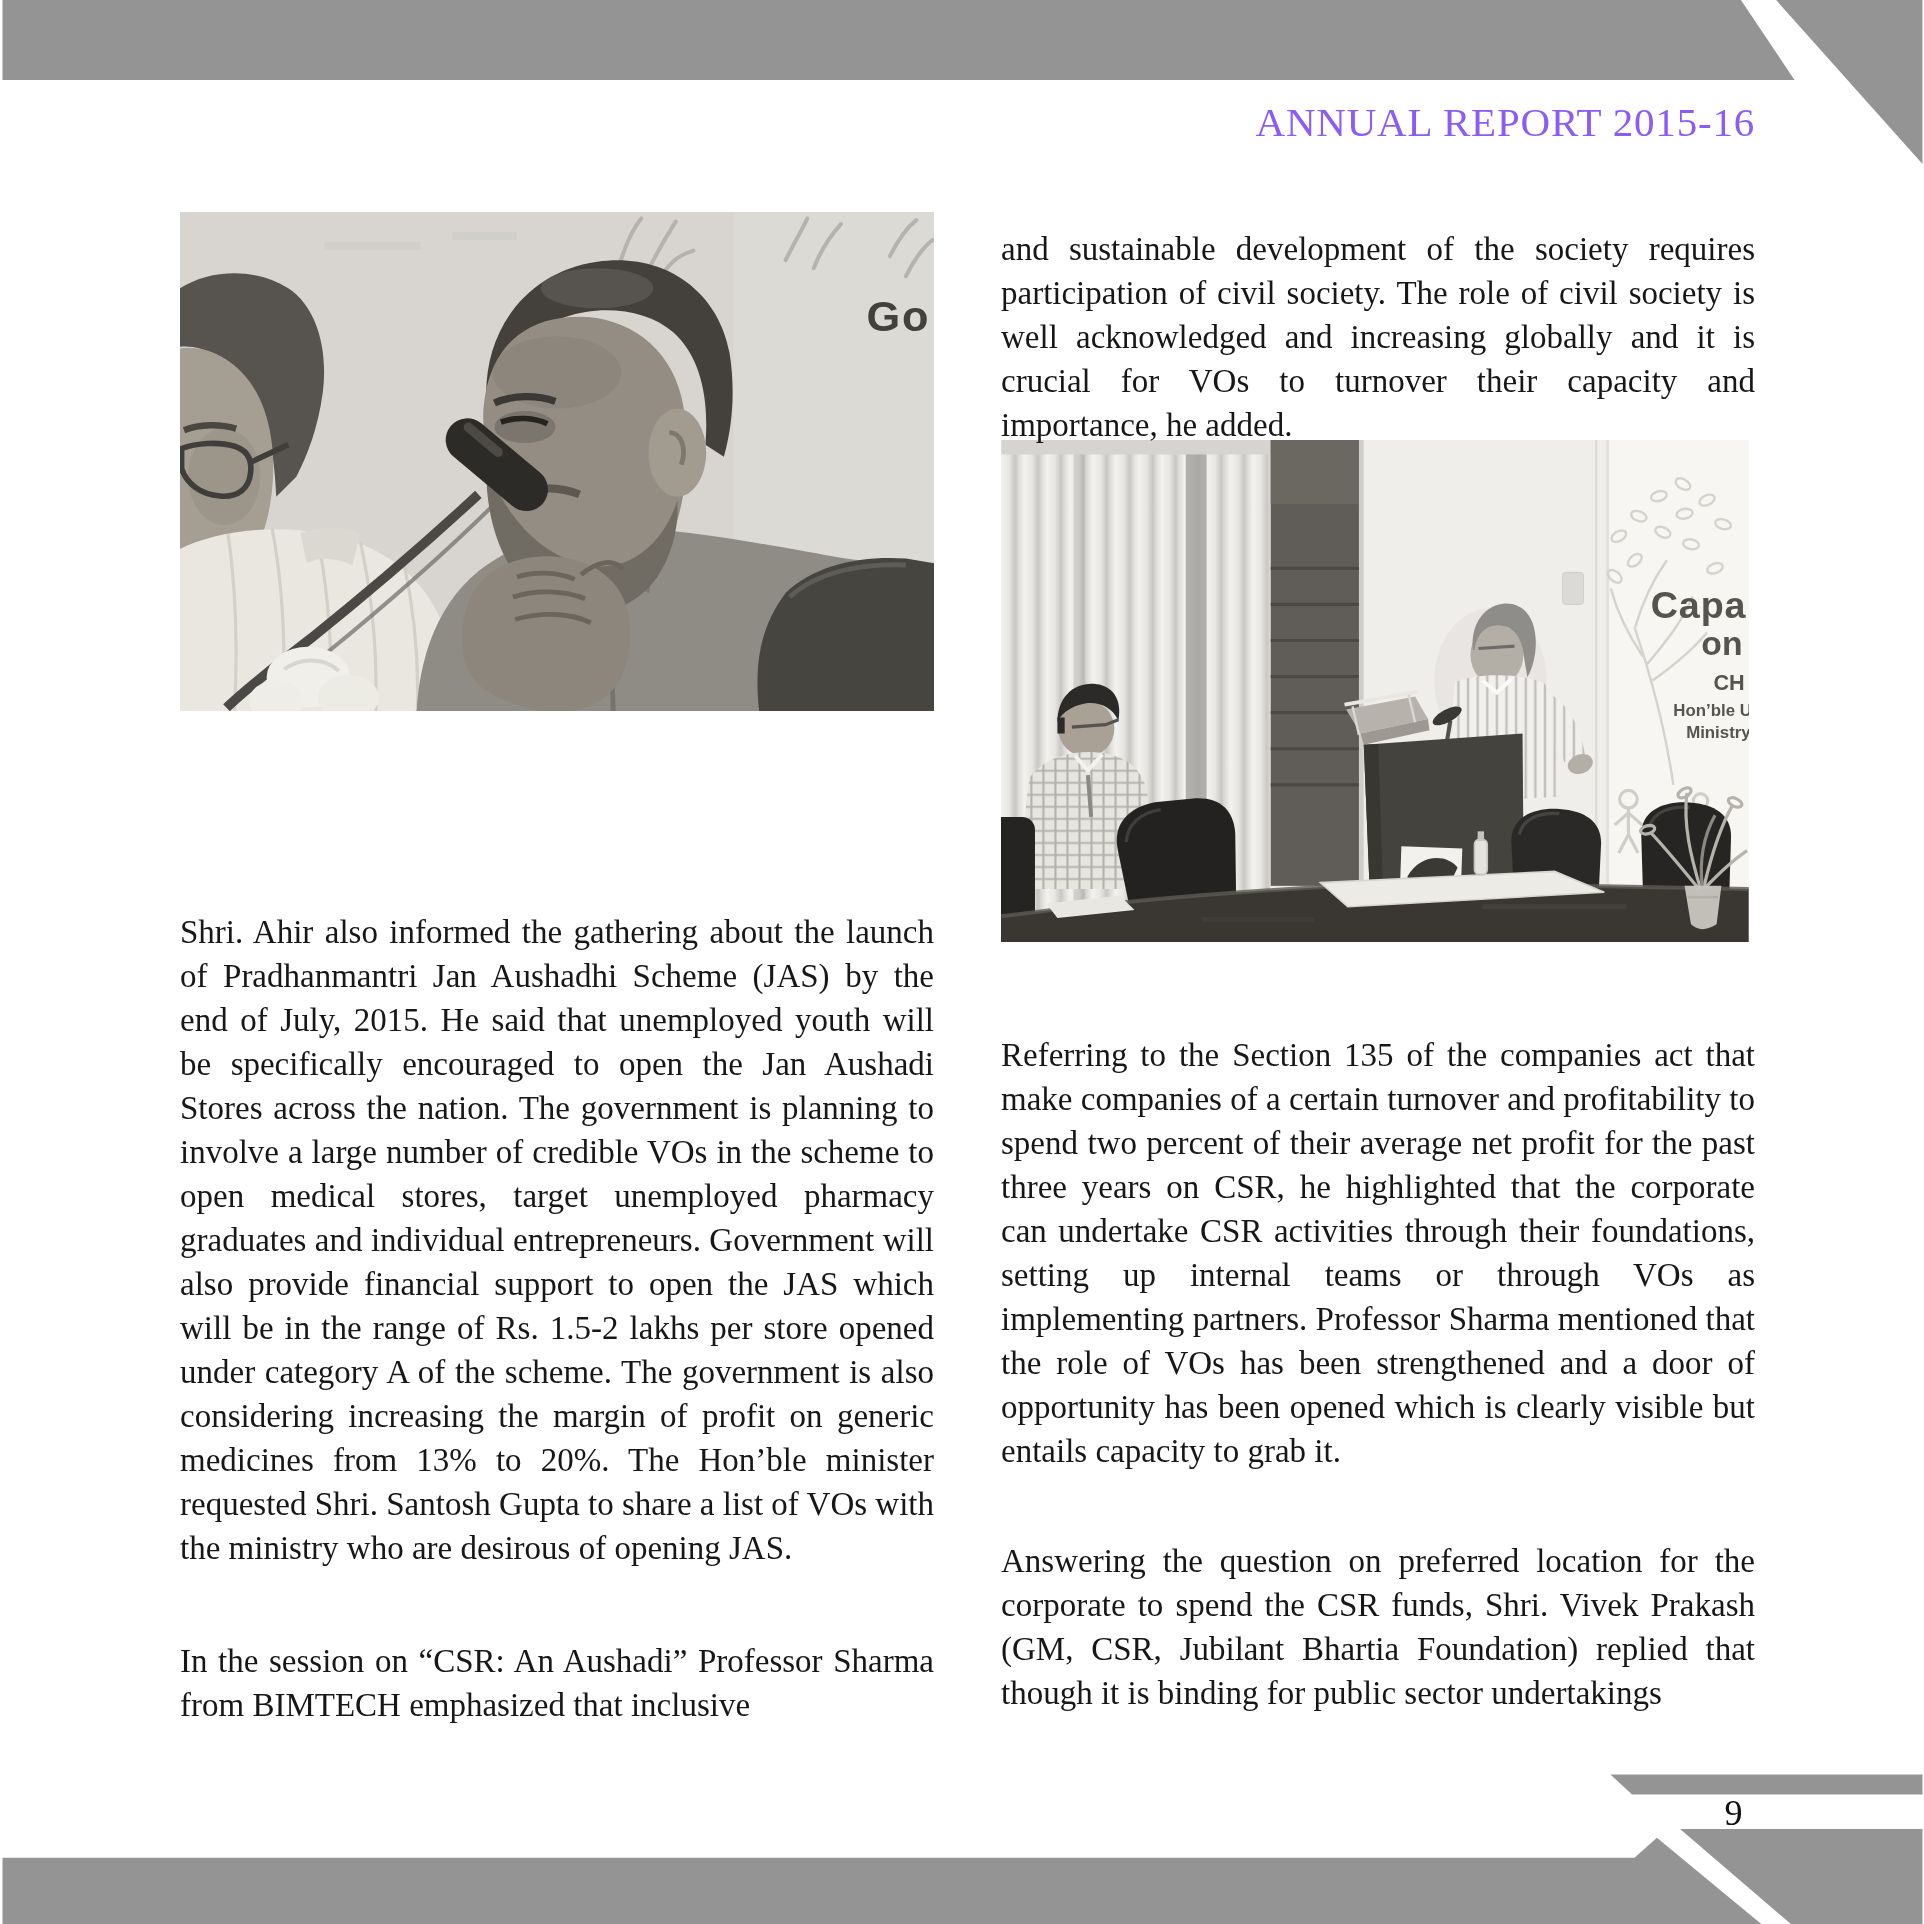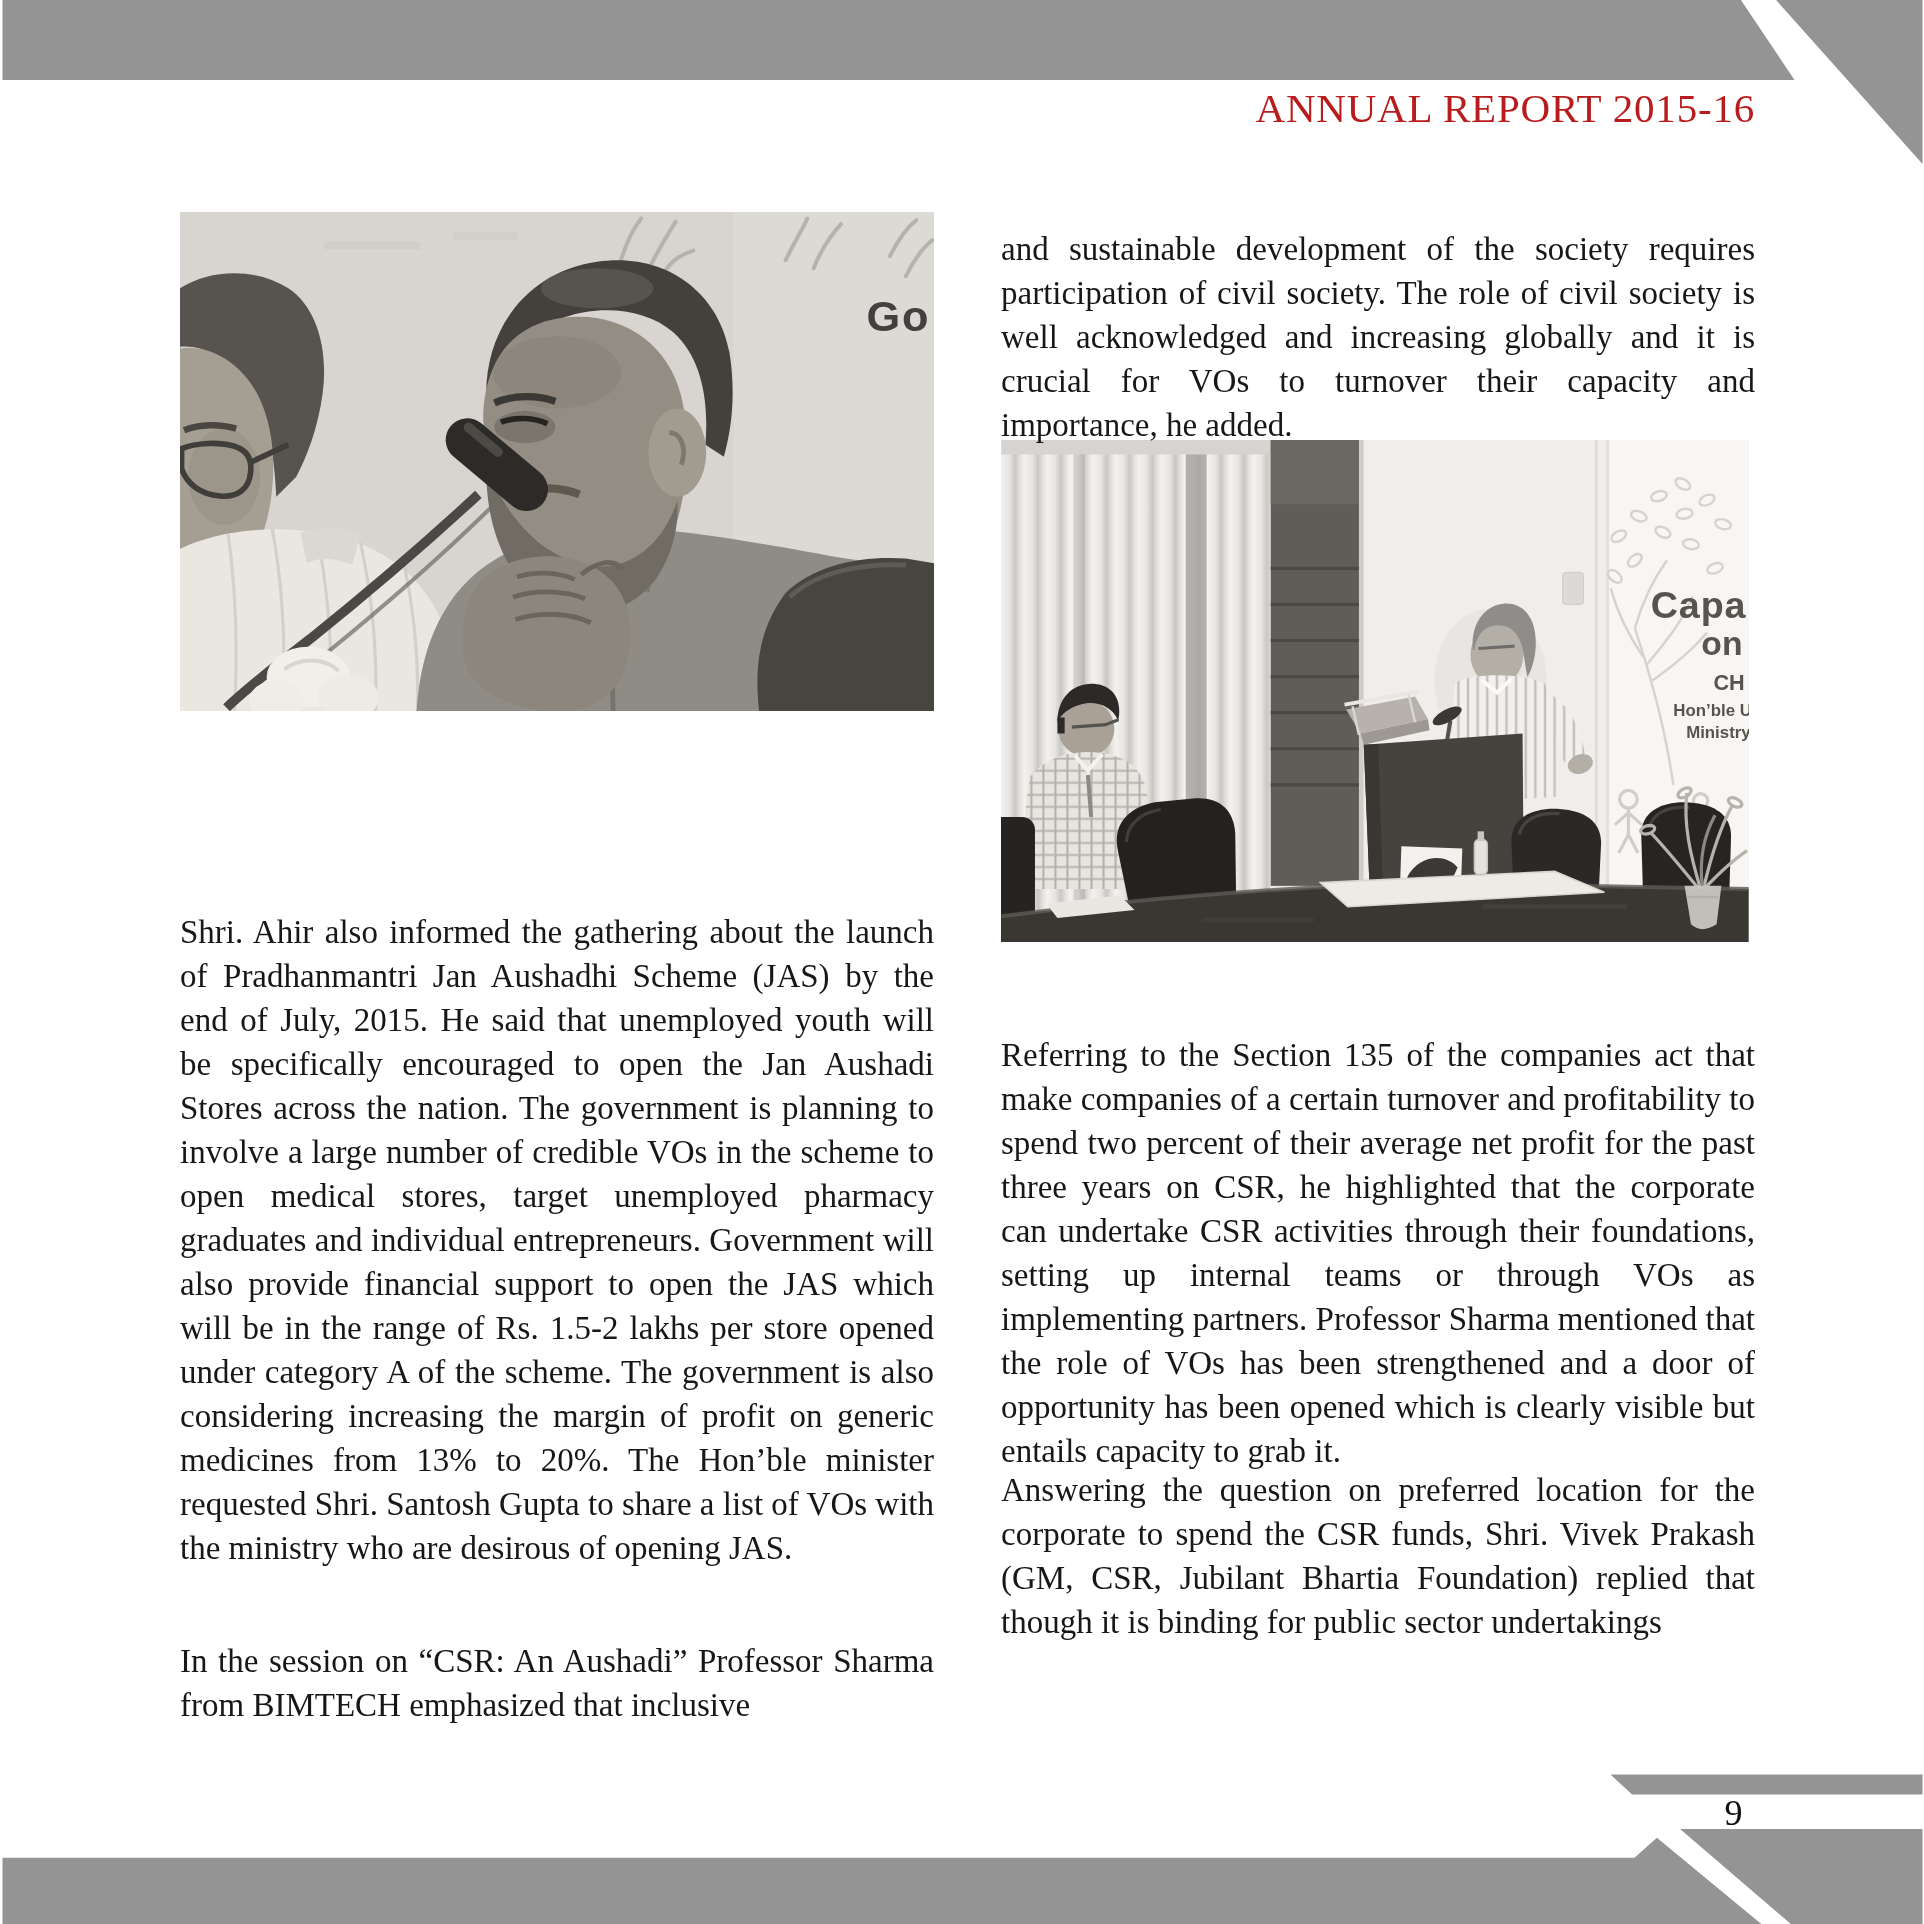--- a/index.html
+++ b/index.html
@@ -8,42 +8,42 @@
     width:1925px;height:1925px;
     background:#ffffff;
     font-family:"Liberation Serif", serif;
     overflow:hidden;
   }
   .deco{position:absolute;left:0;pointer-events:none;}
   .deco.top{top:0;}
   .deco.bottom{top:1765px;}
   .report-title{
     position:absolute;
-    top:84px;right:170px;
+    top:98px;right:170px;
     font-size:41px;
-    color:#b91c1c;
+    color:#8b5cf6;
     letter-spacing:0.8px;
     white-space:nowrap;
   }
   .para{
     position:absolute;
     width:754px;
     font-size:33px;
     line-height:44px;
     text-align:justify;
     color:#171717;
   }
   .lcol{left:180px;}
   .rcol{left:1001px;}
   .p-l1{top:723px;}
   .p-l2{top:877px;}
   .p-l3{top:1606px;}
   .p-r1{top:194px;}
   .p-r2{top:1000px;}
-  .p-r3{top:1425px;margin-top:43px;}
+  .p-r3{top:1496px;margin-top:43px;}
   .photo{position:absolute;display:block;}
   .photo-left{left:180px;top:212px;}
   .photo-right{left:1001px;top:440px;}
   .page-number{
     position:absolute;
     left:1708px;top:1792px;
     width:51px;
     text-align:center;
     font-size:36px;
     color:#111;

